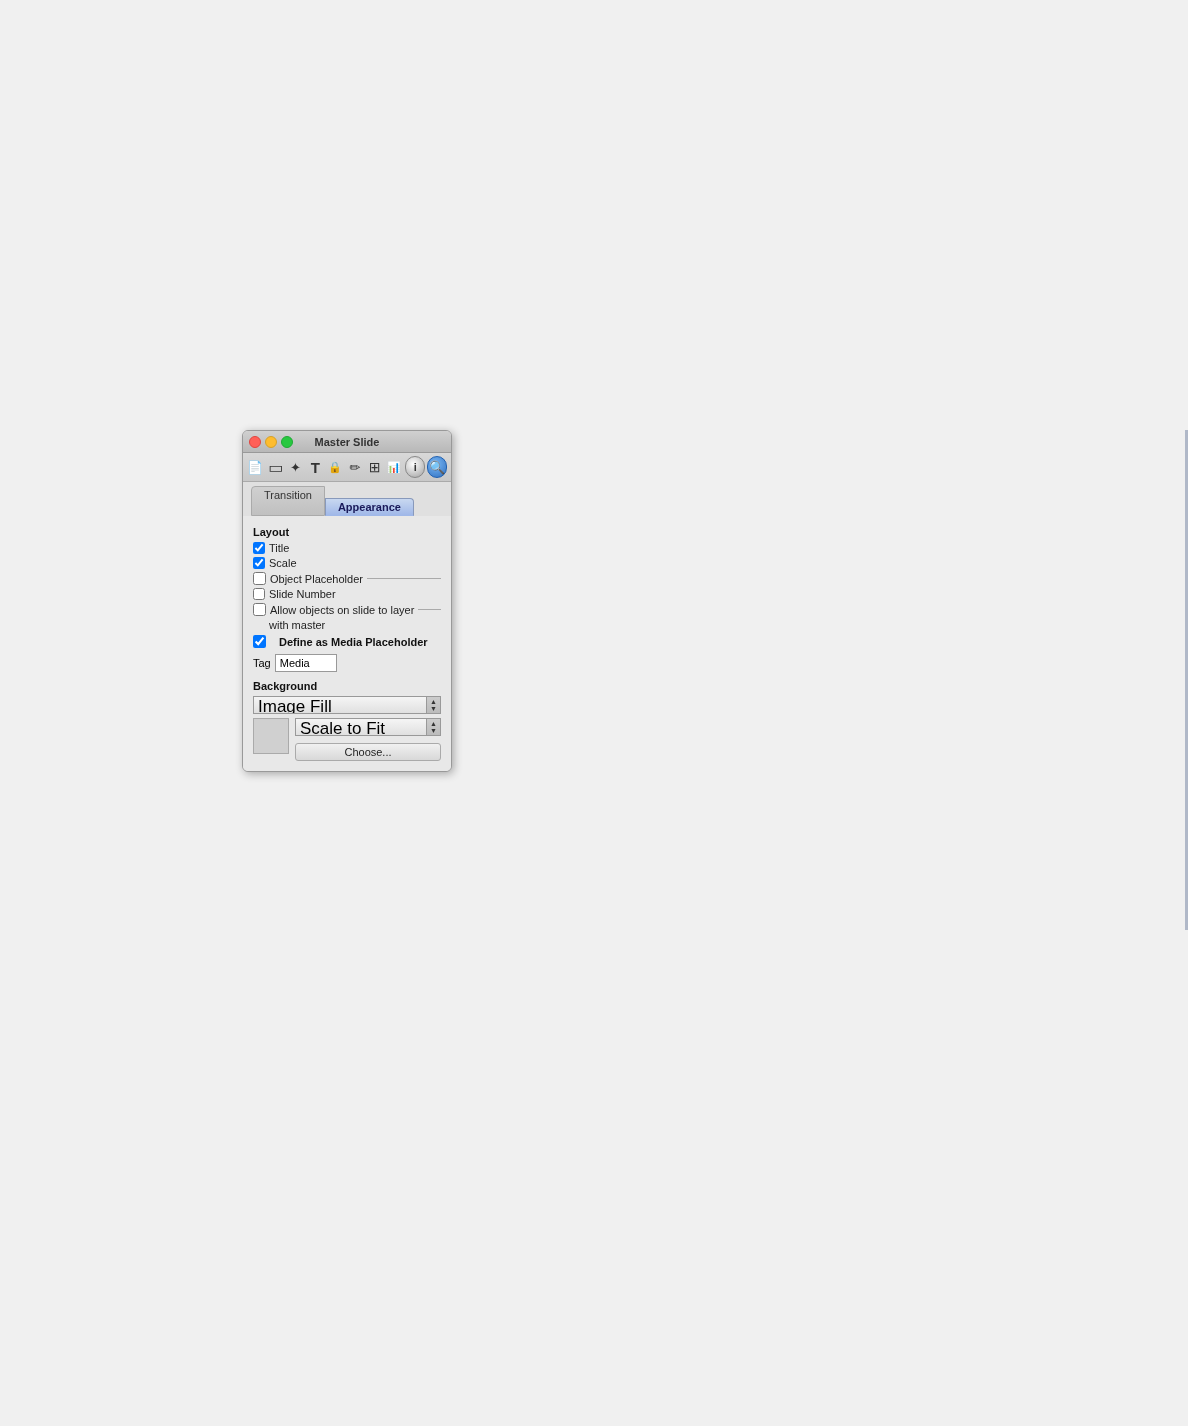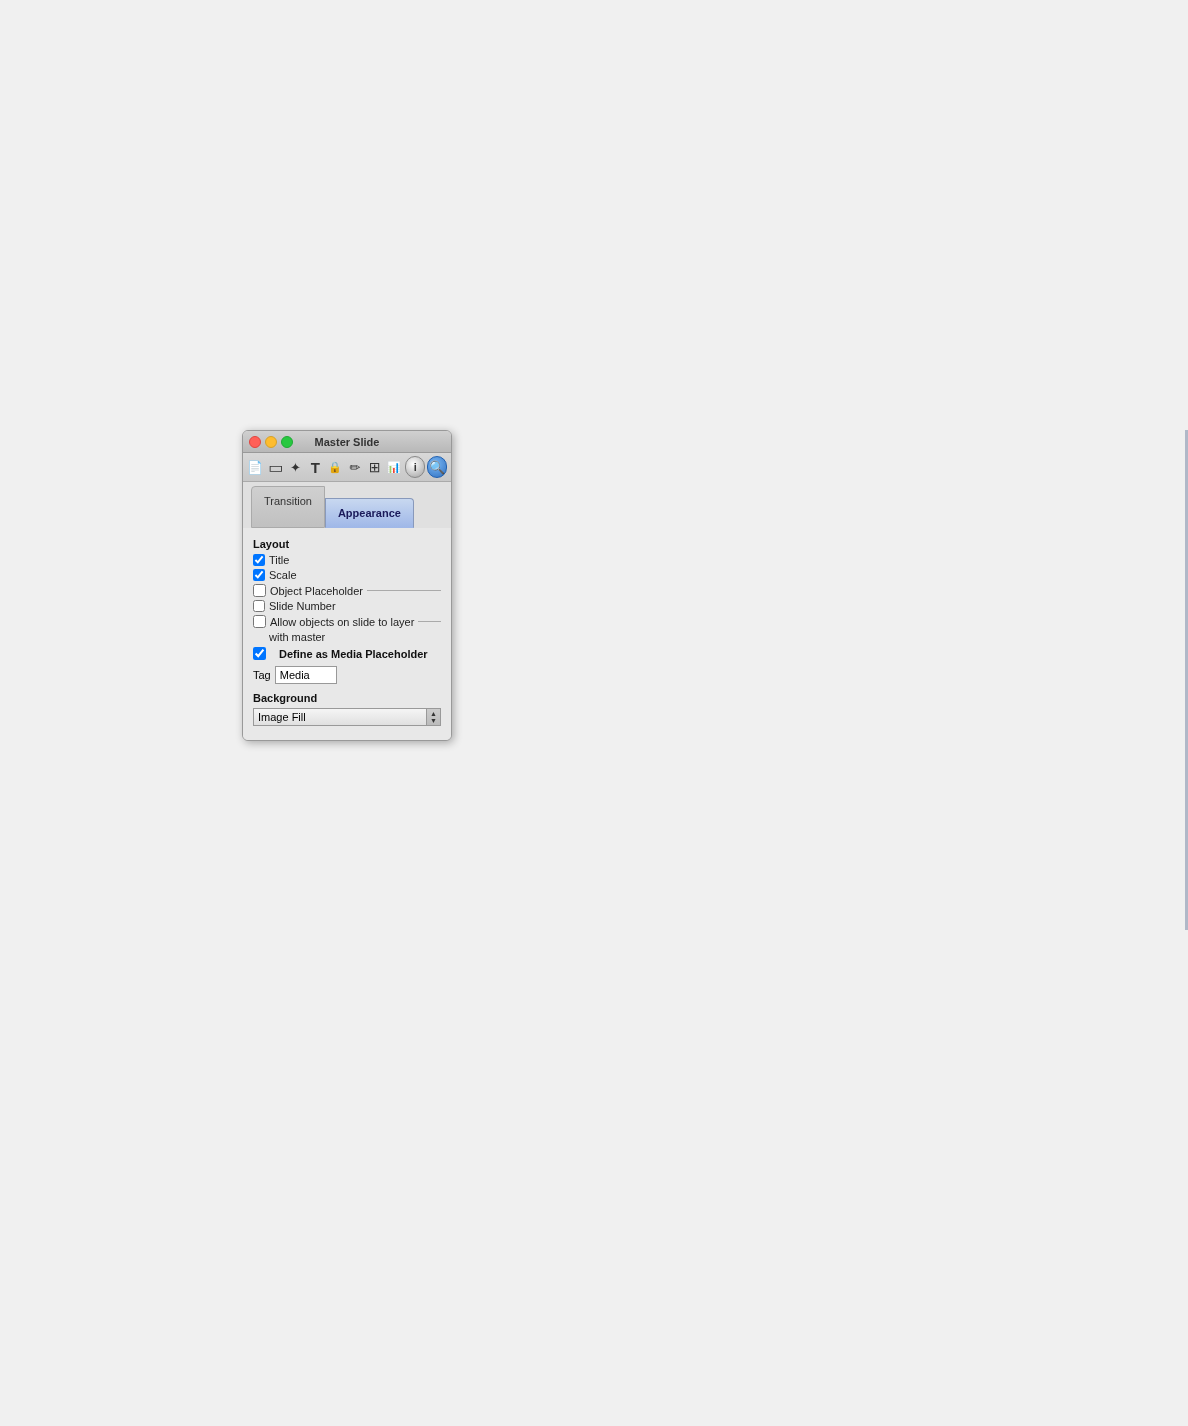--- a/index.html
+++ b/index.html
@@ -107,21 +107,21 @@
 
     
     .tabs {
       display: flex;
       padding: 4px 8px 0 8px;
       background: #e0e0e0;
       gap: 0;
     }
 
     .tab {
-      padding: 8px 12px;
+      padding: 2px 12px;
       font-size: 11px;
       border: 1px solid #aaa;
       background: linear-gradient(to bottom, #d0d0d0, #c0c0c0);
       cursor: pointer;
       color: #333;
     }
 
     .tab.active {
       background: linear-gradient(to bottom, #c8d8f0, #a0b8e8);
       border-color: #8899bb;
@@ -216,21 +216,21 @@
 
     .select-wrapper {
       flex: 1;
       position: relative;
       display: flex;
     }
 
     .select-wrapper select {
       width: 100%;
       height: 18px;
-      font-size: 11px;
+      font-size: 17px;
       border: 1px solid #999;
       background: linear-gradient(to bottom, #f5f5f5, #e0e0e0);
       padding: 0 4px;
       appearance: none;
       -webkit-appearance: none;
     }
 
     .select-arrows {
       position: absolute;
       right: 1px;
@@ -373,18 +373,35 @@
           <select>
             <option>Image Fill</option>
             <option>Color Fill</option>
             <option>Gradient Fill</option>
             <option>No Fill</option>
           </select>
           <div class="select-arrows">▲<br>▼</div>
         </div>
       </div>
 
+      <div class="image-row">
+        <div class="image-thumb"></div>
+        <div class="image-controls">
+          <div class="select-row">
+            <div class="select-wrapper">
+              <select>
+                <option>Scale to Fit</option>
+                <option>Scale to Fill</option>
+                <option>Stretch</option>
+                <option>Tile</option>
+              </select>
+              <div class="select-arrows">▲<br>▼</div>
+            </div>
+          </div>
+          <div class="choose-btn">Choose...</div>
+        </div>
+      </div>
     </div>
 
   </div>
 </div>
 
 <div class="sidebar-right-line"></div>
 
 </body></html>

